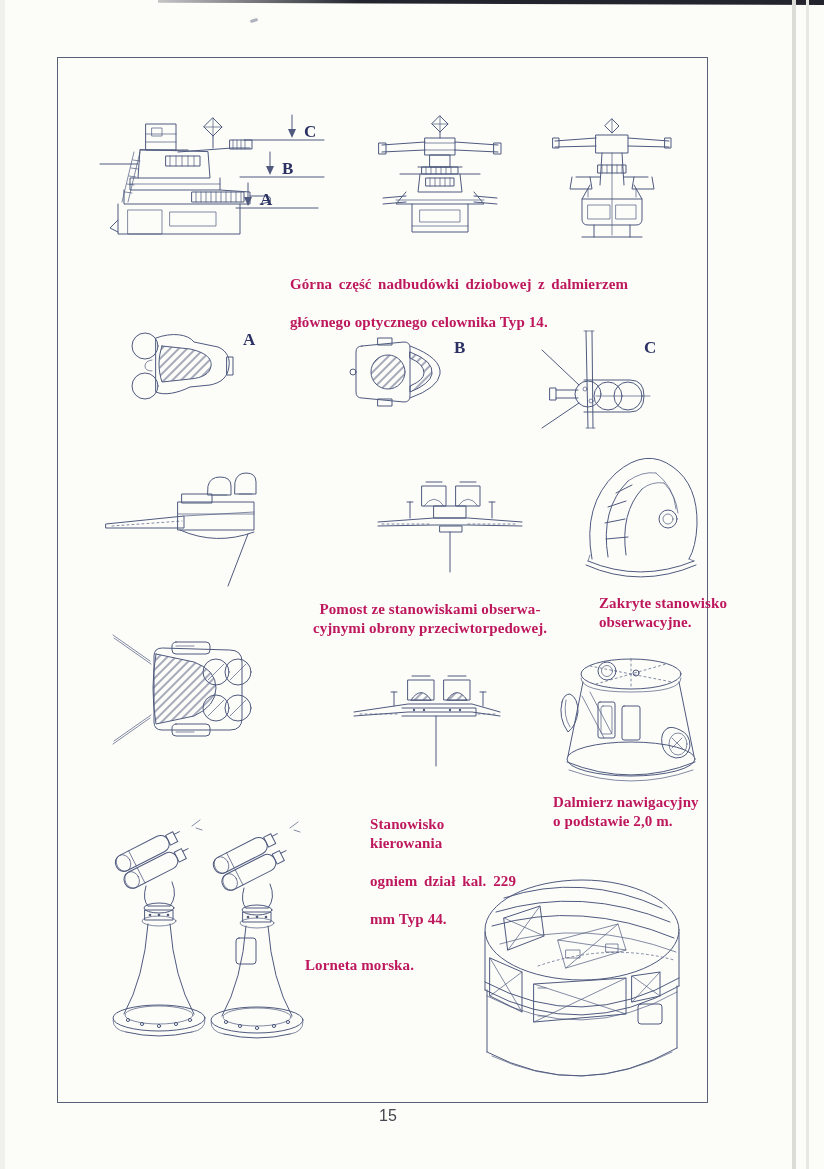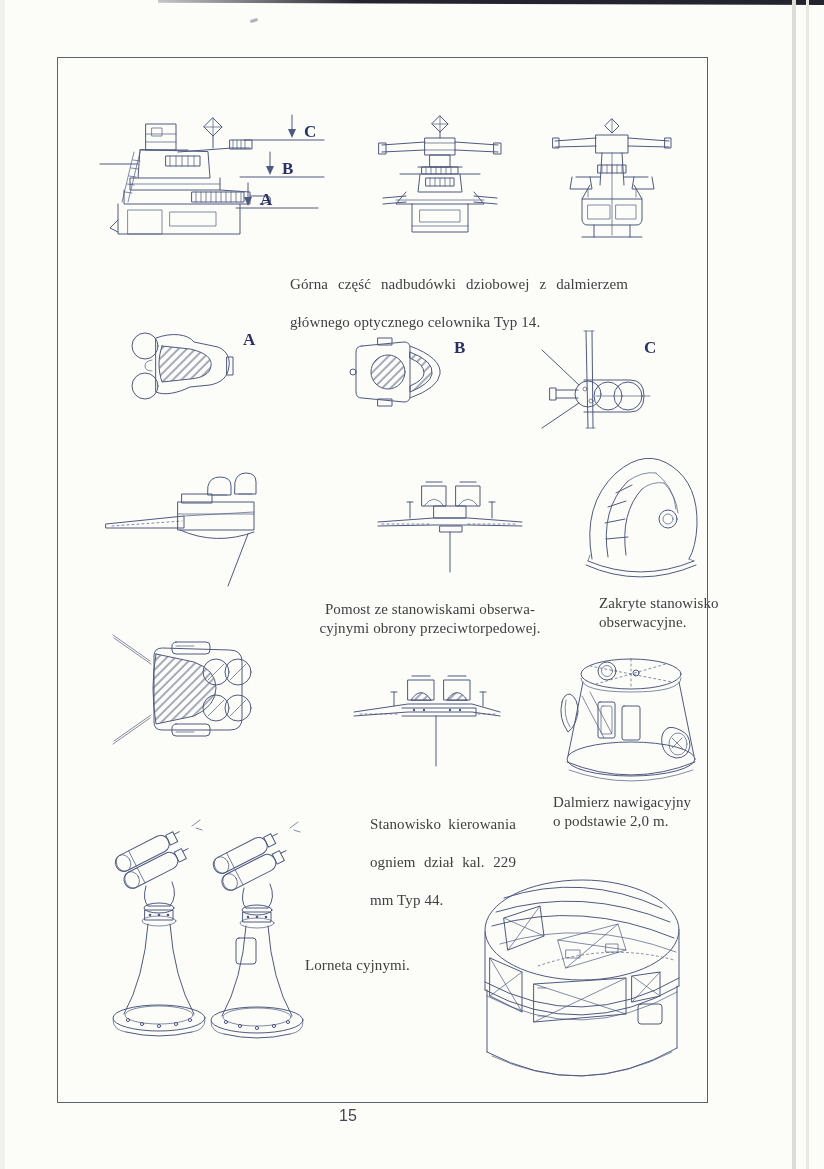--- a/index.html
+++ b/index.html
@@ -12,25 +12,25 @@
   .top-edge { position:absolute; left:158px; top:0; width:666px; height:5px;
     background:linear-gradient(to right, rgba(32,34,46,.25), #23242e 30%);
     transform:rotate(.2deg); transform-origin:right top; }
   .left-edge { position:absolute; left:0; top:0; width:5px; height:100%; background:#f0f0ec; }
   .right-edge { position:absolute; left:792px; top:0; width:4px; height:100%; background:#dcdcd6; }
   .right-edge2 { position:absolute; left:806px; top:0; width:3px; height:100%; background:#e9e9e3; }
   .speck { position:absolute; left:250px; top:19px; width:8px; height:3px;
     background:#9aa0ae; border-radius:2px; transform:rotate(-18deg); opacity:.8; }
   .frame { position:absolute; left:57px; top:57px; width:651px; height:1046px;
     border:1.5px solid #596179; }
-  .cap { position:absolute; color:#404040; font-weight:normal; font-size:15px;
+  .cap { position:absolute; color:#be185d; font-weight:bold; font-size:15px;
     line-height:19px; white-space:pre-line; letter-spacing:.1px; }
   .jline { text-align:justify; text-align-last:justify; }
   .lbl { position:absolute; color:#2b3263; font-weight:bold; font-size:17px; line-height:17px; }
-  .page-number { position:absolute; left:320px; top:1107px; width:56px; text-align:center;
+  .page-number { position:absolute; left:360px; top:1107px; width:56px; text-align:center;
     color:#44474f; font-size:16px; font-family:"Liberation Sans", sans-serif; }
   svg.draw { position:absolute; overflow:visible; }
   svg.draw * { stroke:#4f5a7e; stroke-width:1; fill:none; stroke-linecap:round; stroke-linejoin:round; }
   svg.draw .thin { stroke-width:.7; }
   svg.draw .dash { stroke-dasharray:2 3; stroke-width:.7; }
   svg.draw .solid { fill:#4f5a7e; stroke:none; }
   svg.draw .fill-h { fill:url(#hatch); }
   svg.draw text { fill:#2b3263; stroke:none; font-family:"Liberation Serif", serif;
     font-weight:bold; font-size:17px; }
 </style>
@@ -332,21 +332,21 @@
       <circle cx="20" cy="212" r="1.6"></circle>
         <circle cx="34" cy="216" r="1.6"></circle>
         <circle cx="51" cy="218" r="1.6"></circle>
       <circle cx="68" cy="216" r="1.6"></circle>
         <circle cx="82" cy="212" r="1.6"></circle>
     </g>
     <use href="#binounit" x="98" y="2"></use>
     <rect x="128" y="130" width="20" height="26" rx="3"></rect>
   </svg>
 
-  <div class="cap" style="left:305px;top:956px;width:140px;">Lorneta cyjnymi.</div>
+  <div class="cap" style="left:305px;top:956px;width:140px;">Lorneta morska.</div>
 
   <svg class="draw" style="left:478px;top:856px" width="212" height="242" viewBox="0 0 212 242">
     <ellipse cx="104" cy="74" rx="97" ry="50"></ellipse>
     <path d="M26,42 Q104,16 184,52"></path>
     <path d="M18,56 Q104,30 192,66"></path>
     <path d="M14,70 Q104,44 196,82"></path>
     <path d="M22,88 Q106,62 198,96" class="thin"></path>
     <path d="M60,110 Q130,86 196,104" class="dash"></path>
     <path d="M26,62 L62,50 L66,80 L30,94 Z"></path>
       <path d="M26,62 L66,80 M62,50 L30,94" class="thin"></path>

